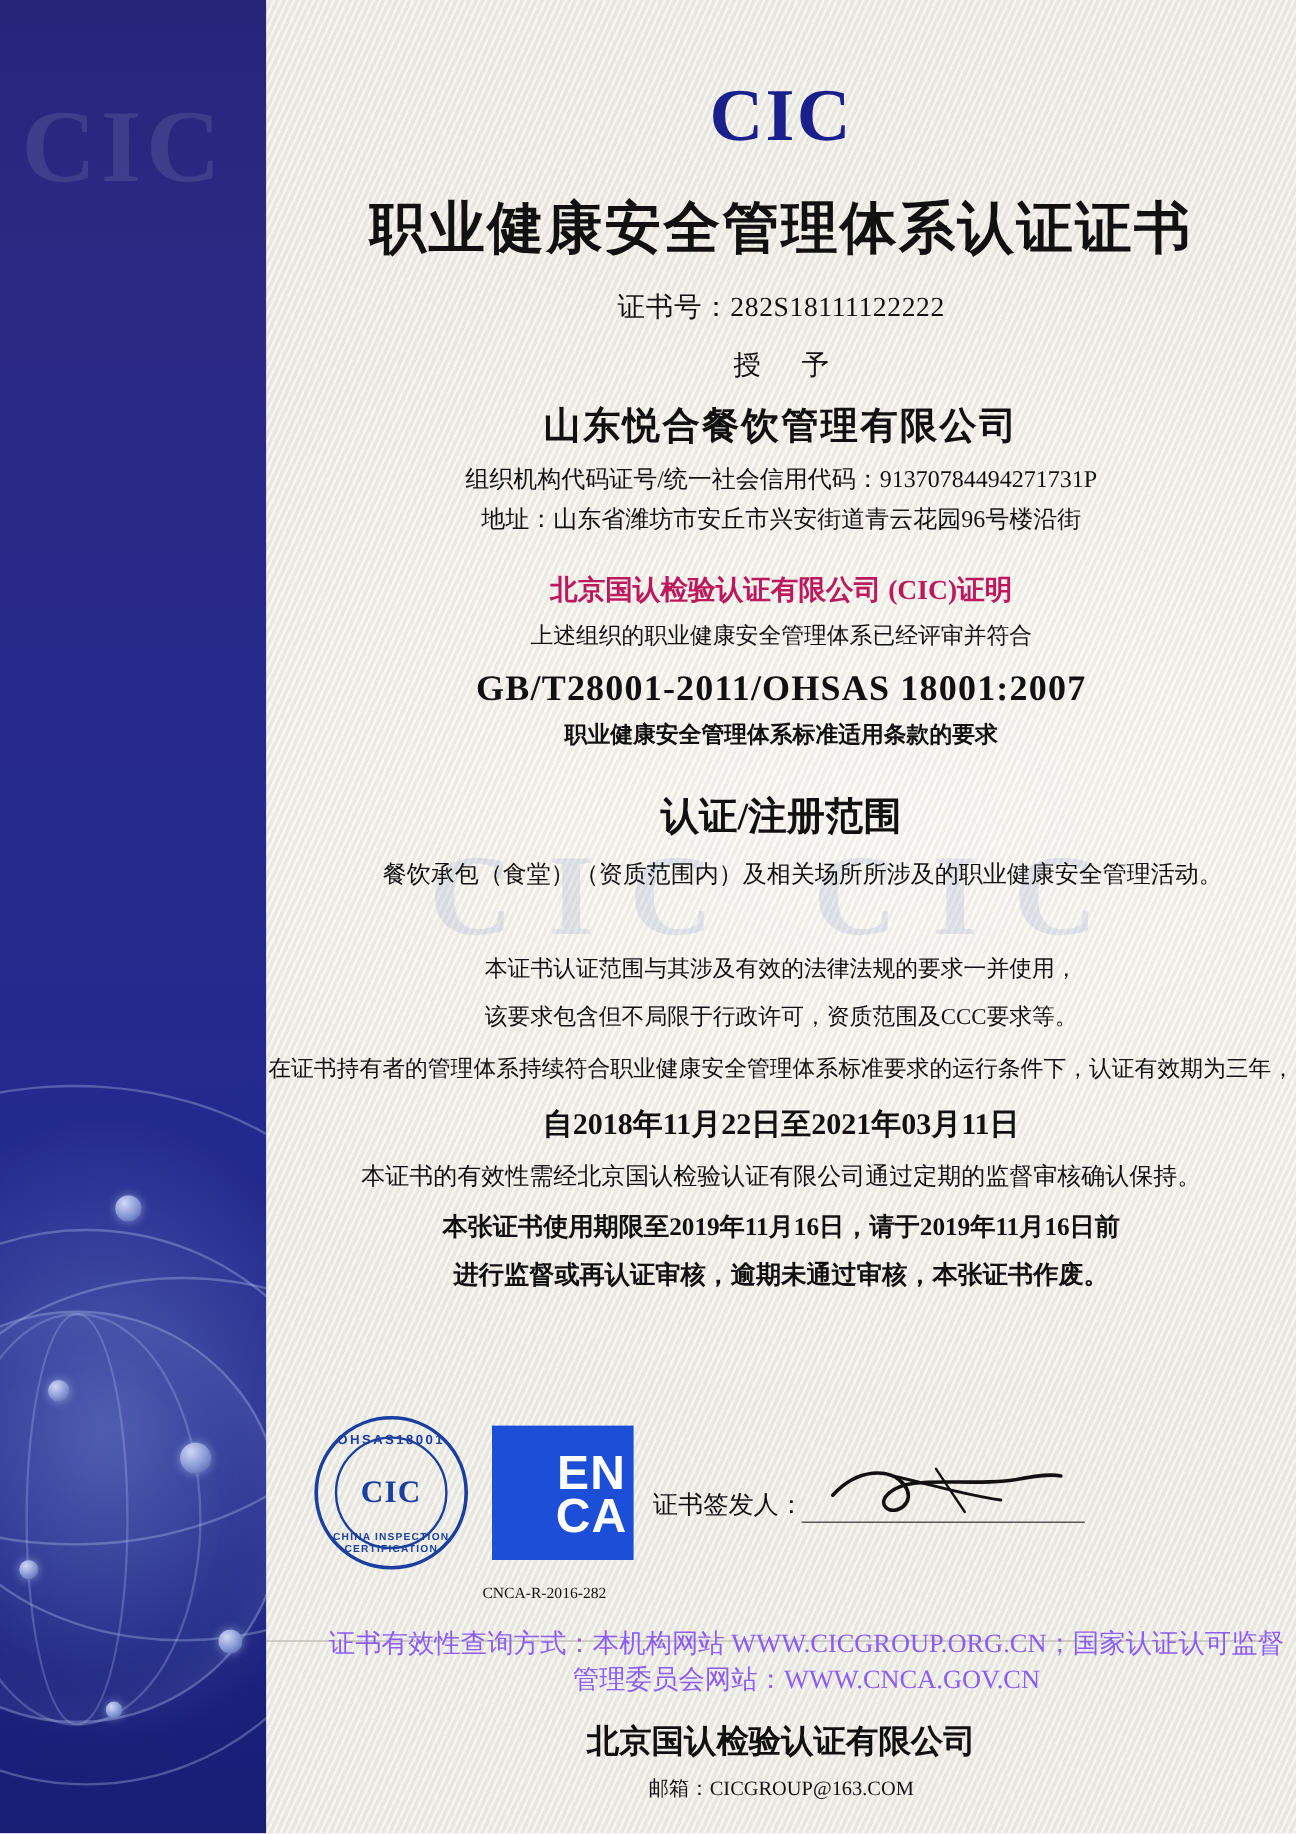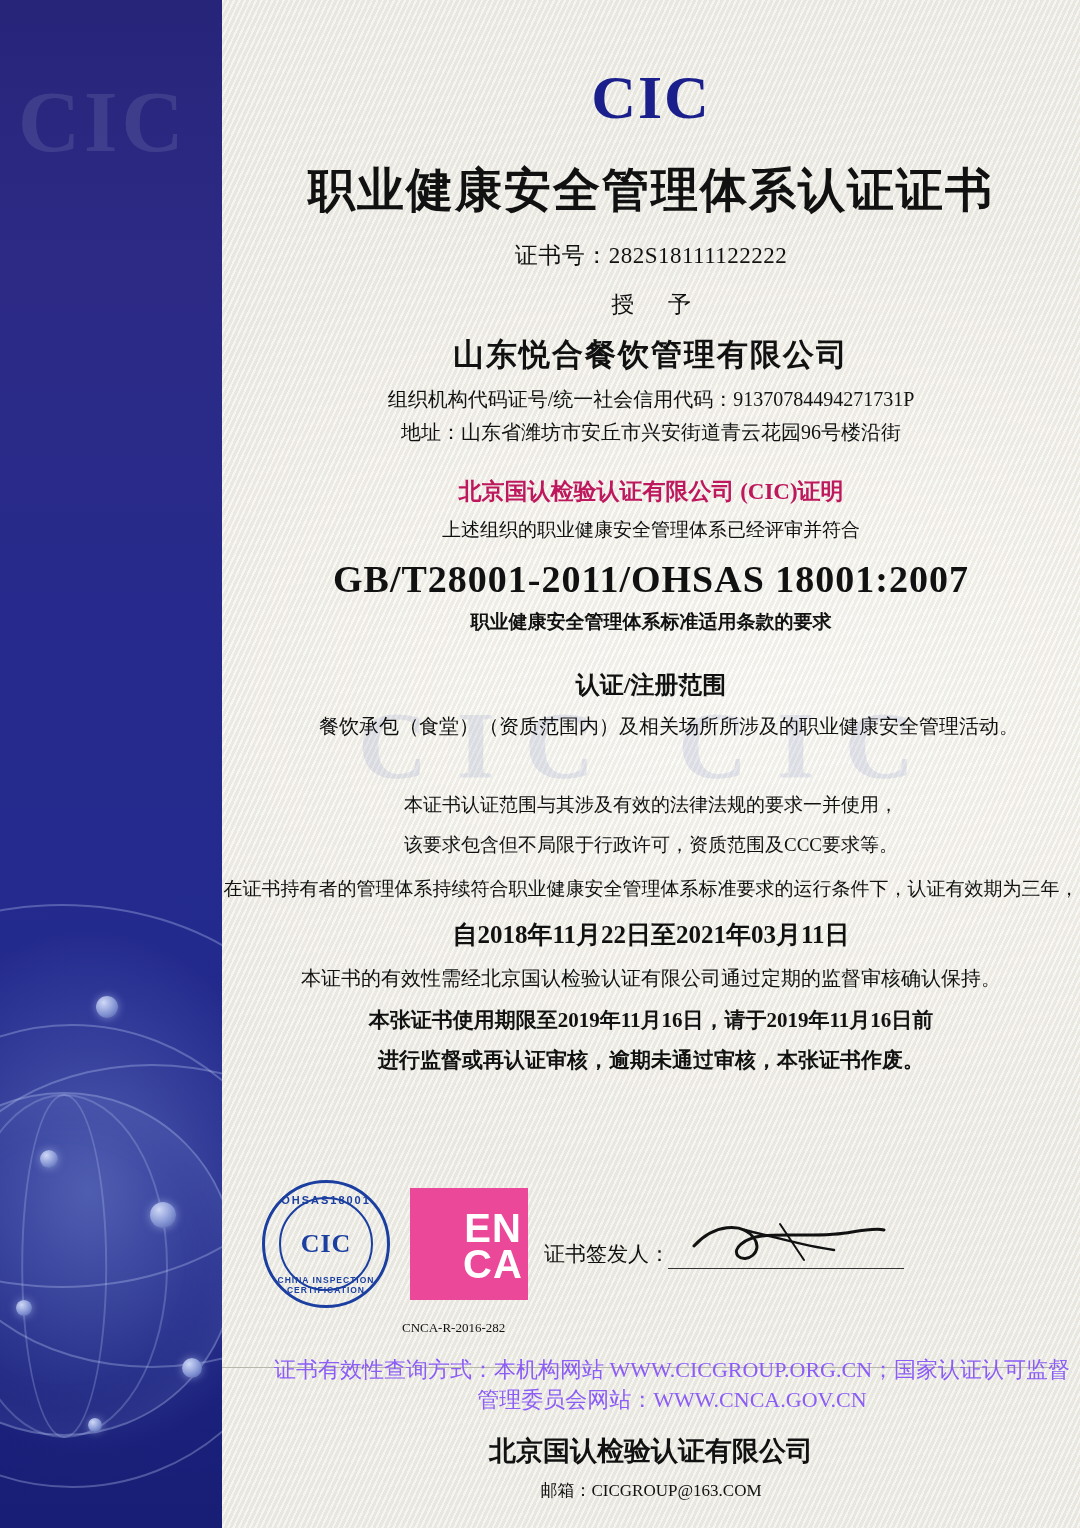--- a/index.html
+++ b/index.html
@@ -171,35 +171,35 @@
   }
   .assessed-line {
     margin-top: 10px;
     font-size: 19px;
     color: #111;
   }
   .standard {
     margin-top: 14px;
     font-family: "Liberation Serif", serif;
     font-weight: bold;
-    font-size: 38px;
+    font-size: 30px;
     letter-spacing: 1px;
     color: #111;
   }
   .standard-sub {
     margin-top: 8px;
     font-weight: bold;
     font-size: 19px;
     color: #111;
   }
 
   .scope-title {
     margin-top: 34px;
     font-weight: bold;
-    font-size: 24px;
+    font-size: 32px;
     color: #111;
   }
   .scope-text {
     margin-top: 12px;
     font-size: 20px;
     color: #111;
     padding-left: 36px;
   }
 
   .note1 { margin-top: 52px; font-size: 19px; color:#111; }
@@ -269,21 +269,21 @@
     color: #1b3fa0;
     font-family: "Liberation Sans", sans-serif;
   }
 
   .cnca-logo {
     position: absolute;
     left: 148px;
     top: 8px;
     width: 118px;
     height: 112px;
-    background: #ec4899;
+    background: #1d4ed8;
     color: #ffffff;
     font-family: "Liberation Sans", sans-serif;
     font-weight: bold;
     font-size: 40px;
     line-height: 36px;
     letter-spacing: 1px;
     display: flex;
     flex-direction: column;
     align-items: center;
     justify-content: center;

